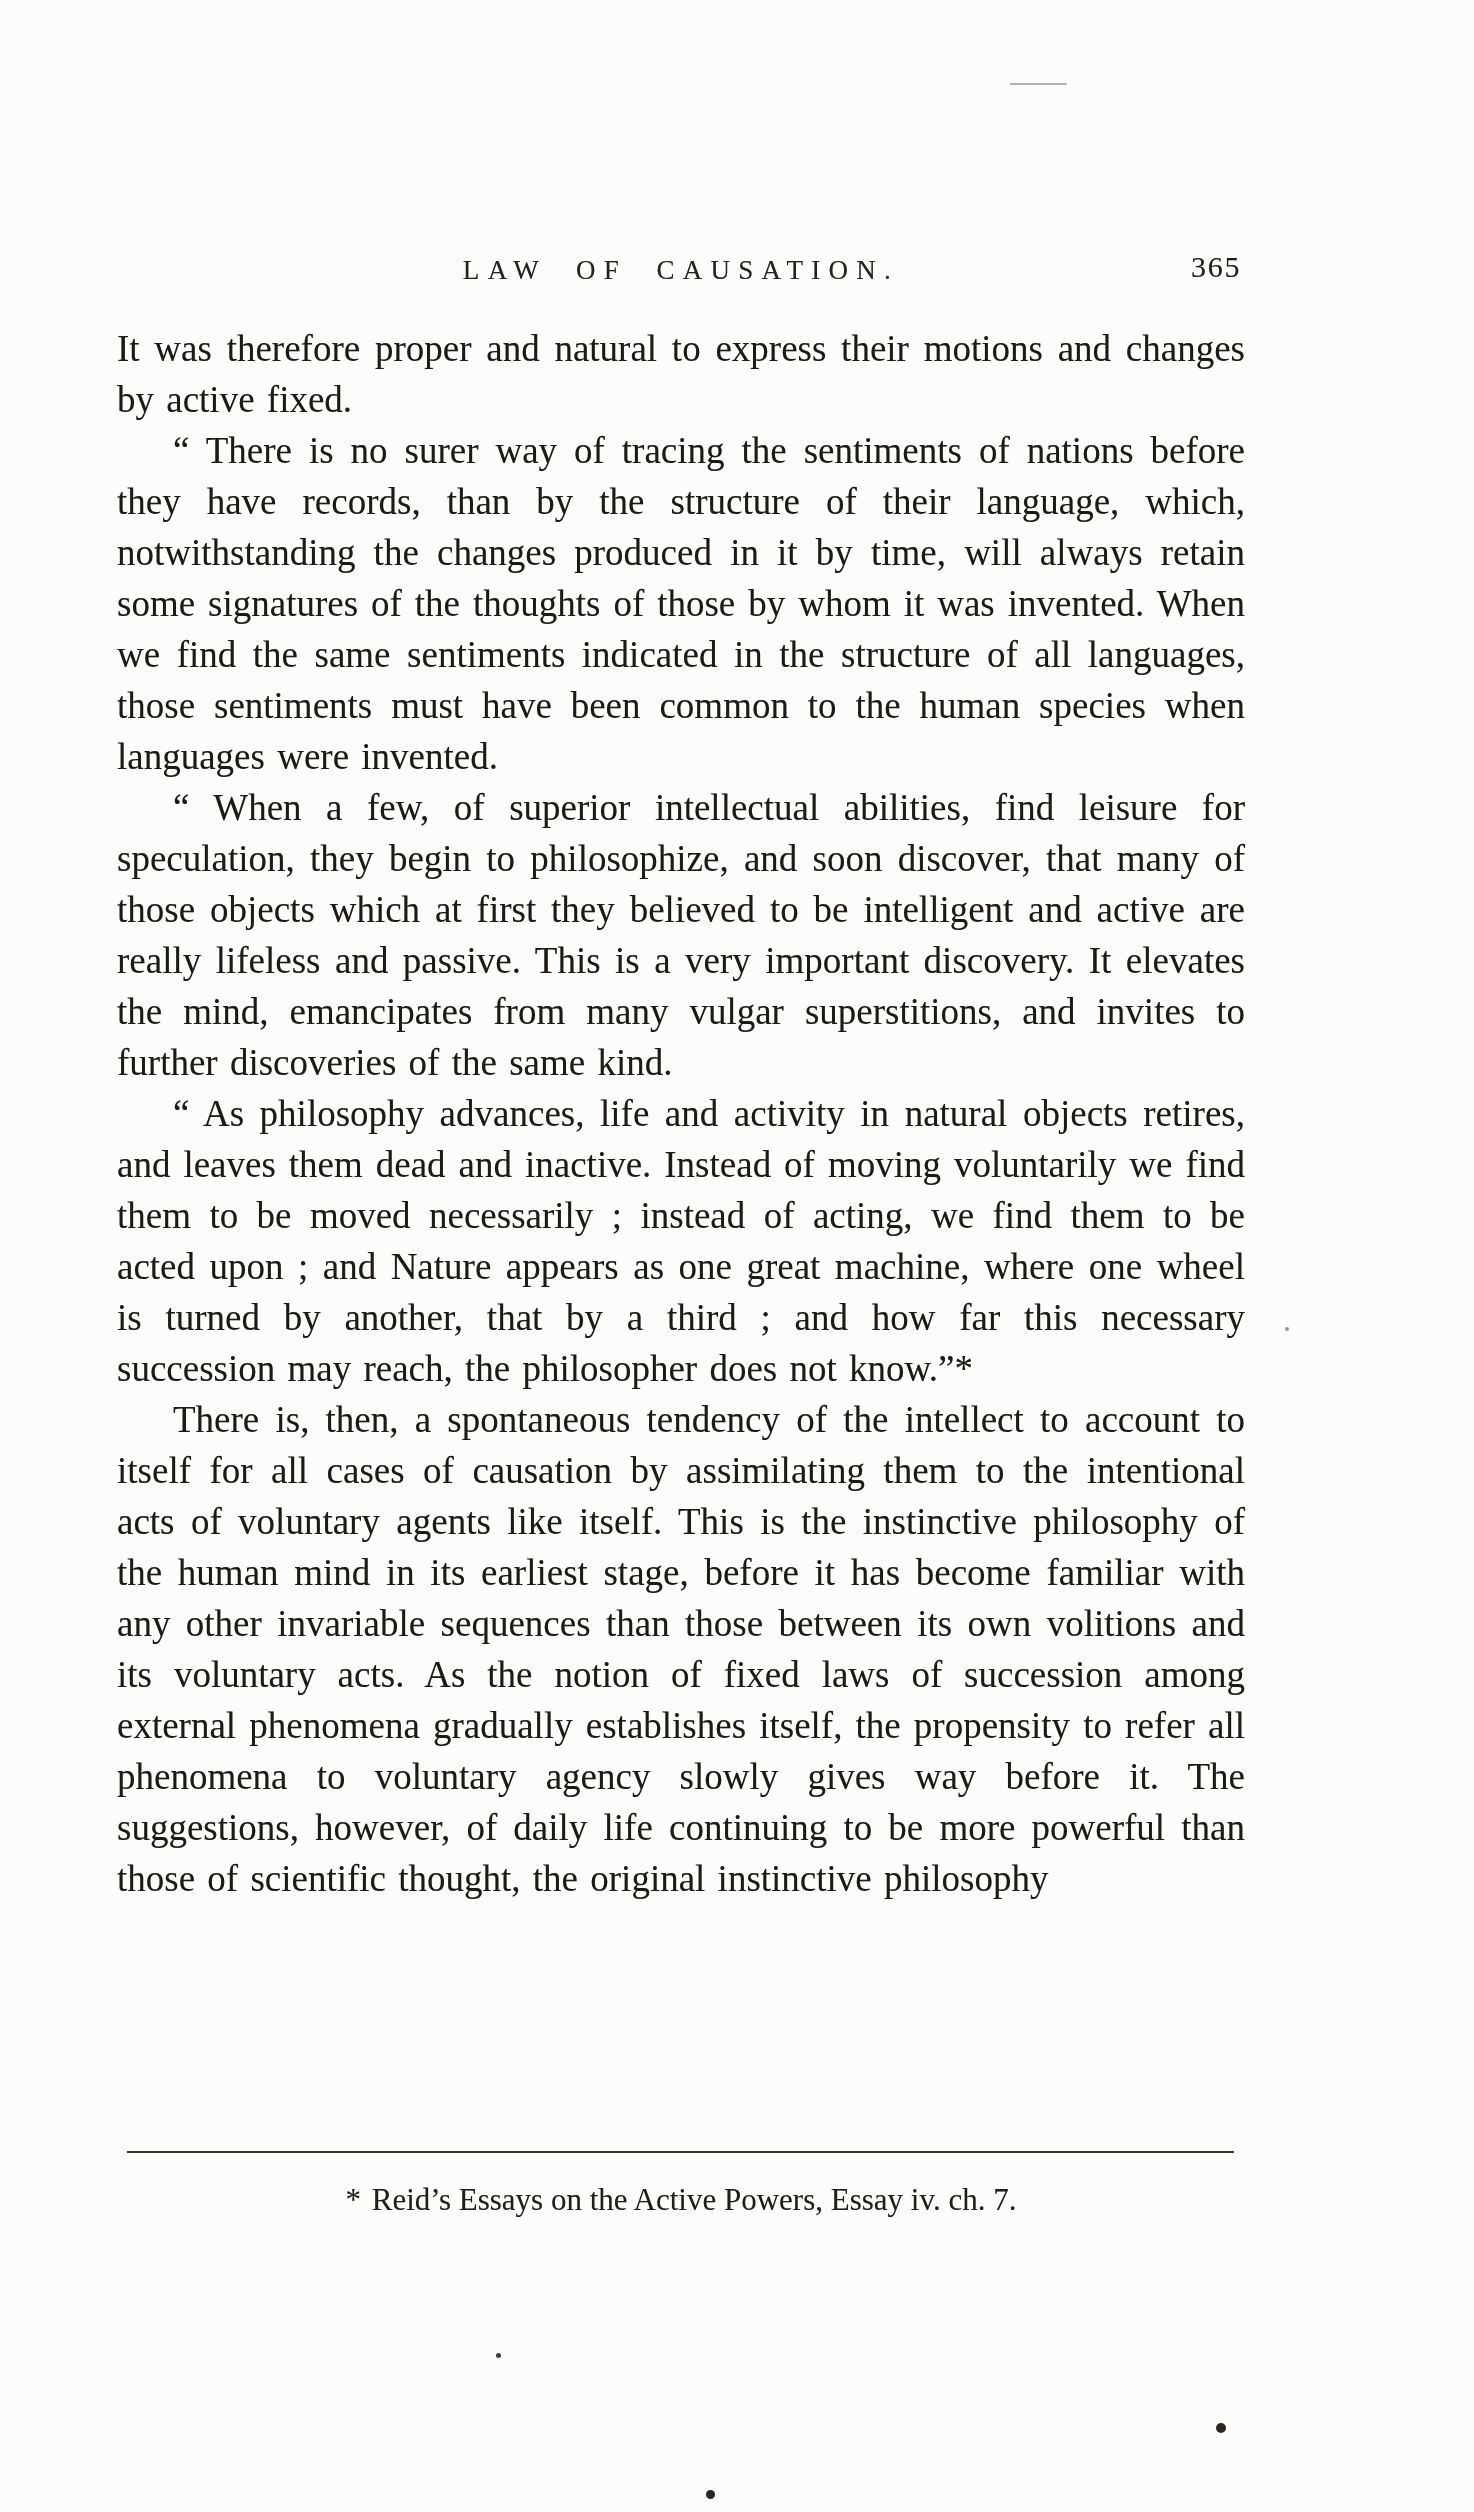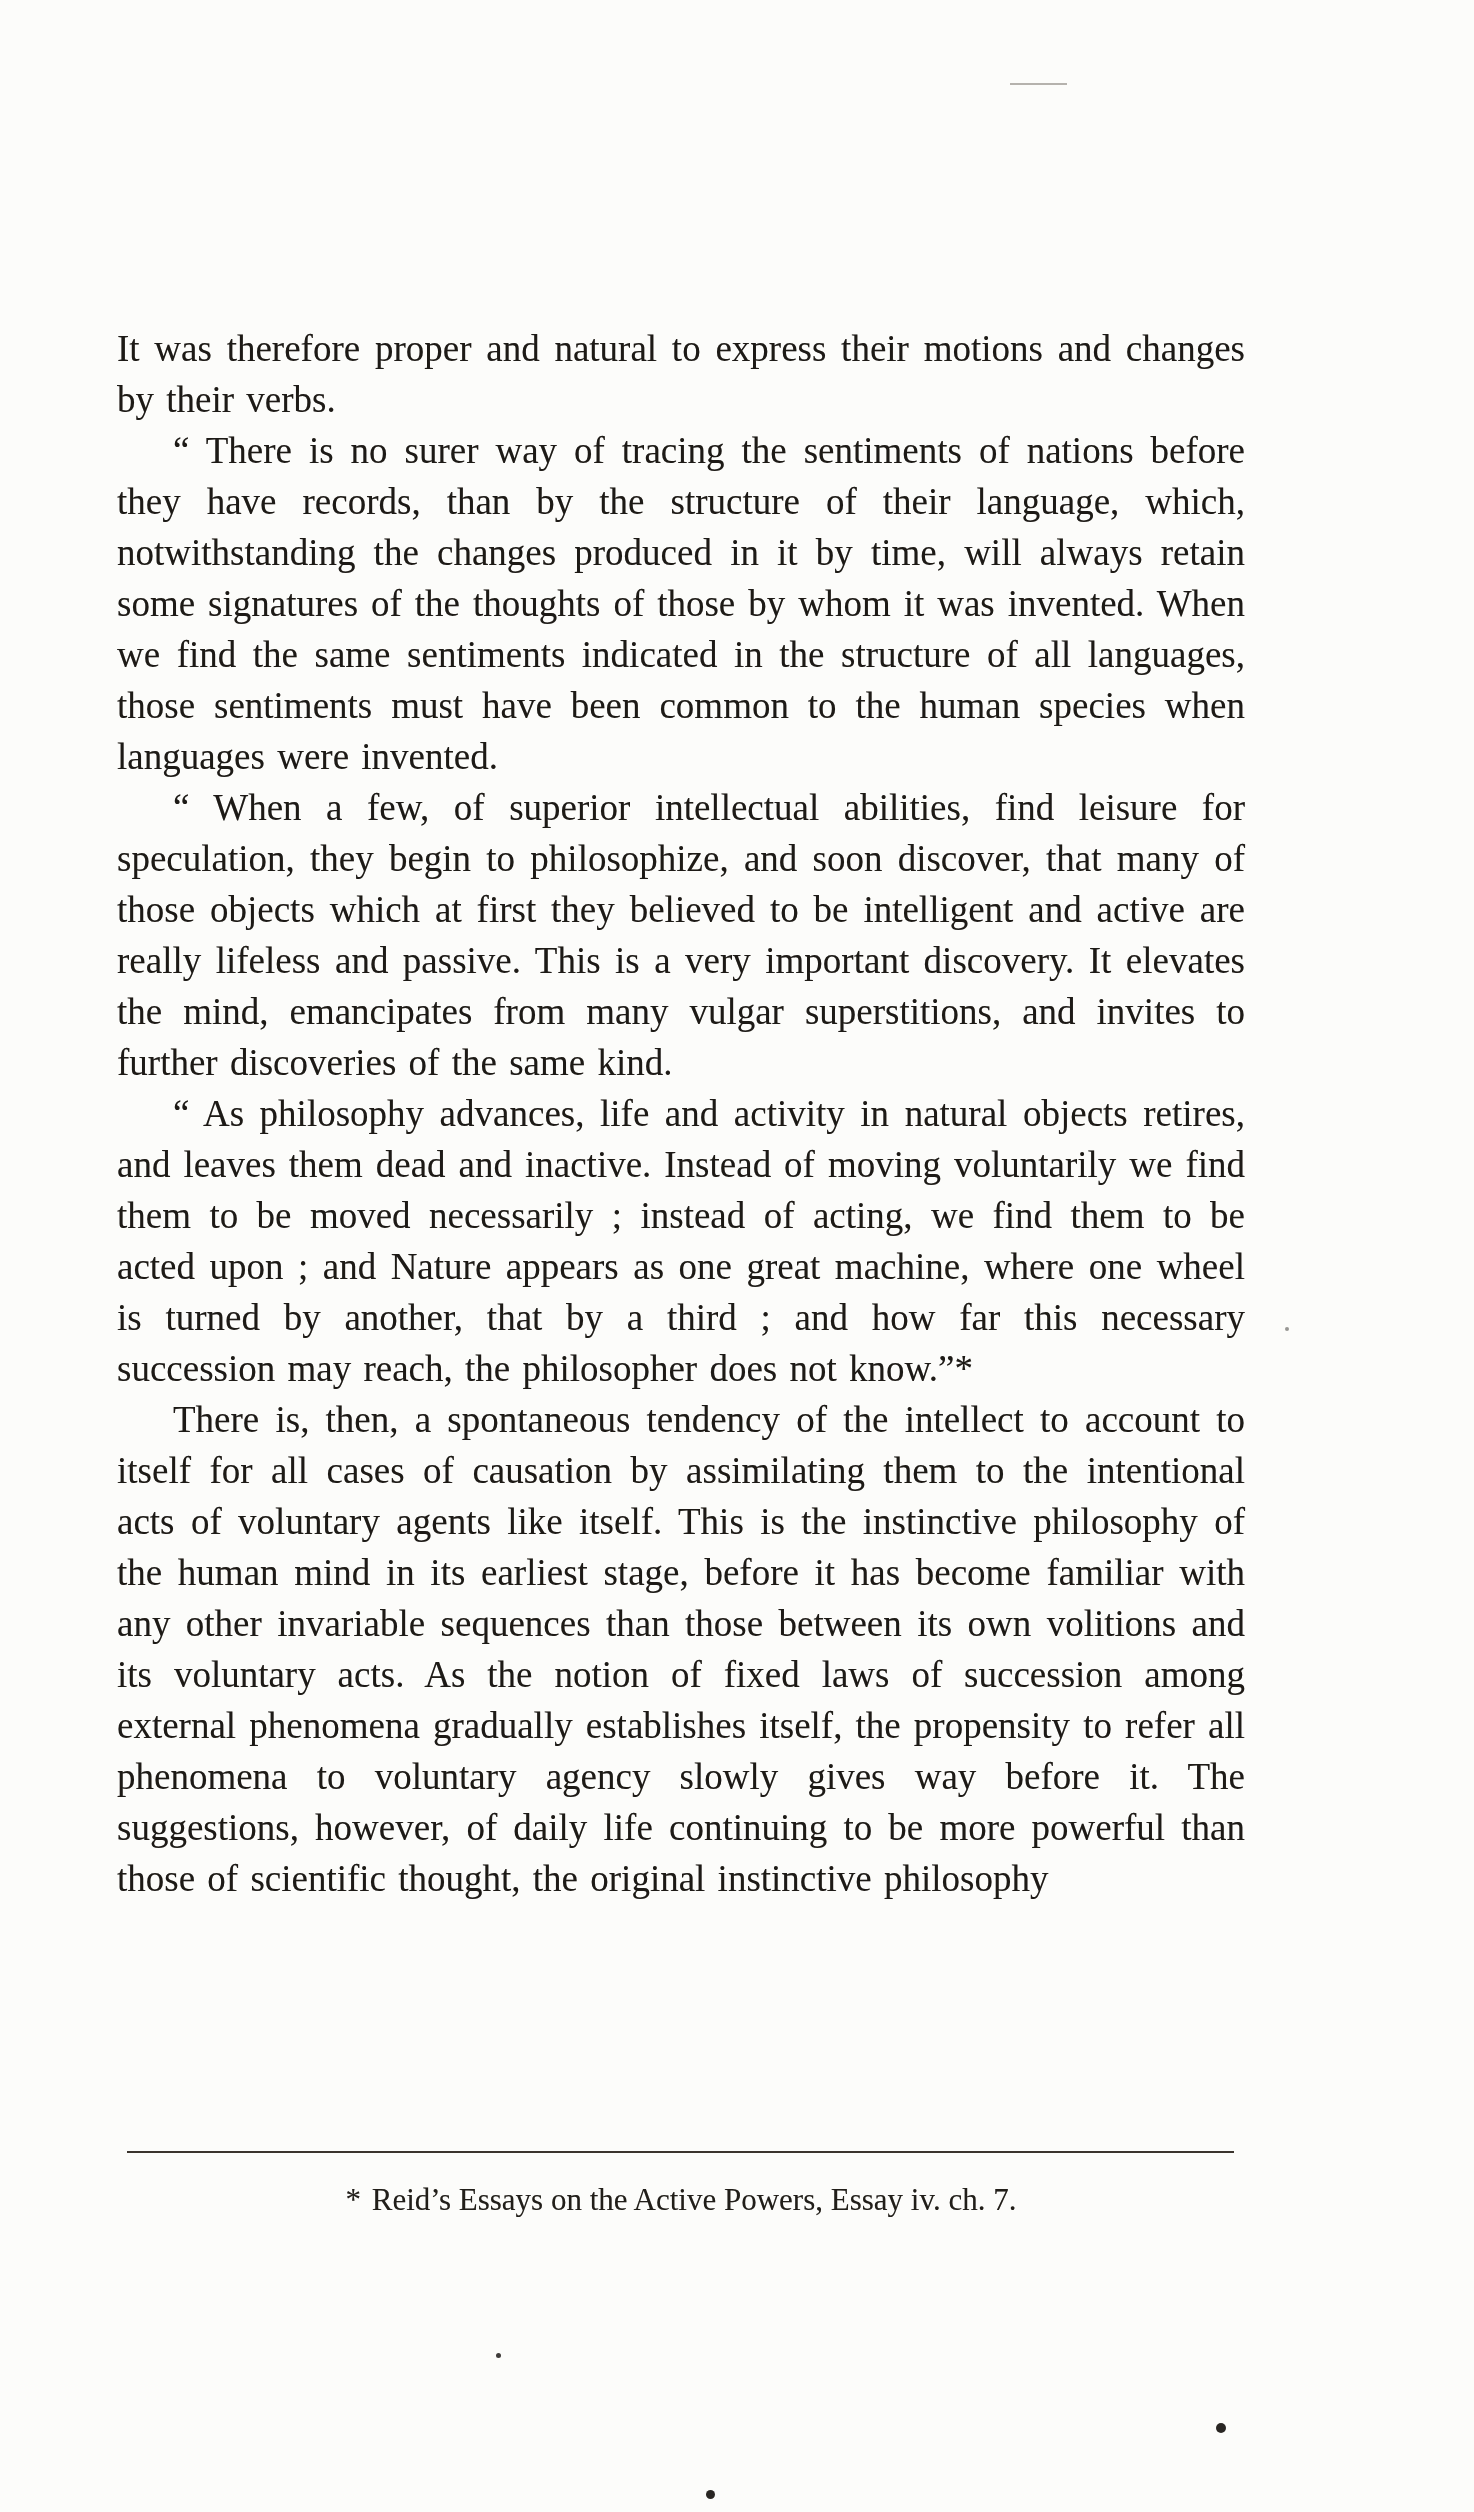--- a/index.html
+++ b/index.html
@@ -113,23 +113,27 @@
     height: 1.8px;
     background: #8f8b84;
     opacity: 0.65;
   }
 </style>
 </head>
 <body>
 
 <div class="page">
 
+  <div class="header">
+    <span class="running-title">LAW OF CAUSATION.</span>
+    <span class="page-number">365</span>
+  </div>
 
   <div class="body-text">
-    <p class="para">It was therefore proper and natural to express their motions and changes by their verbs.</p>
+    <p class="para">It was therefore proper and natural to express their motions and changes by active fixed.</p>
     <p class="para indent">“ There is no surer way of tracing the sentiments of nations before they have records, than by the structure of their language, which, notwithstanding the changes produced in it by time, will always retain some signatures of the thoughts of those by whom it was invented.  When we find the same sentiments indicated in the structure of all languages, those sentiments must have been common to the human species when languages were invented.</p>
     <p class="para indent">“ When a few, of superior intellectual abilities, find leisure for speculation, they begin to philosophize, and soon discover, that many of those objects which at first they believed to be intelligent and active are really lifeless and passive.  This is a very important discovery.  It elevates the mind, emancipates from many vulgar superstitions, and invites to further discoveries of the same kind.</p>
     <p class="para indent">“ As philosophy advances, life and activity in natural objects retires, and leaves them dead and inactive.  Instead of moving voluntarily we find them to be moved necessarily ; instead of acting, we find them to be acted upon ; and Nature appears as one great machine, where one wheel is turned by another, that by a third ; and how far this necessary succession may reach, the philosopher does not know.”*</p>
     <p class="para indent">There is, then, a spontaneous tendency of the intellect to account to itself for all cases of causation by assimilating them to the intentional acts of voluntary agents like itself.  This is the instinctive philosophy of the human mind in its earliest stage, before it has become familiar with any other invariable sequences than those between its own volitions and its voluntary acts.  As the notion of fixed laws of succession among external phenomena gradually establishes itself, the propensity to refer all phenomena to voluntary agency slowly gives way before it.  The suggestions, however, of daily life continuing to be more powerful than those of scientific thought, the original instinctive philosophy</p>
   </div>
 
   <div class="footnote-rule"></div>
 
   <div class="footnote">
     <span class="marker">*</span><span>Reid’s </span><span class="italic">Essays on the Active Powers</span><span>, Essay iv. ch. 7.</span>

